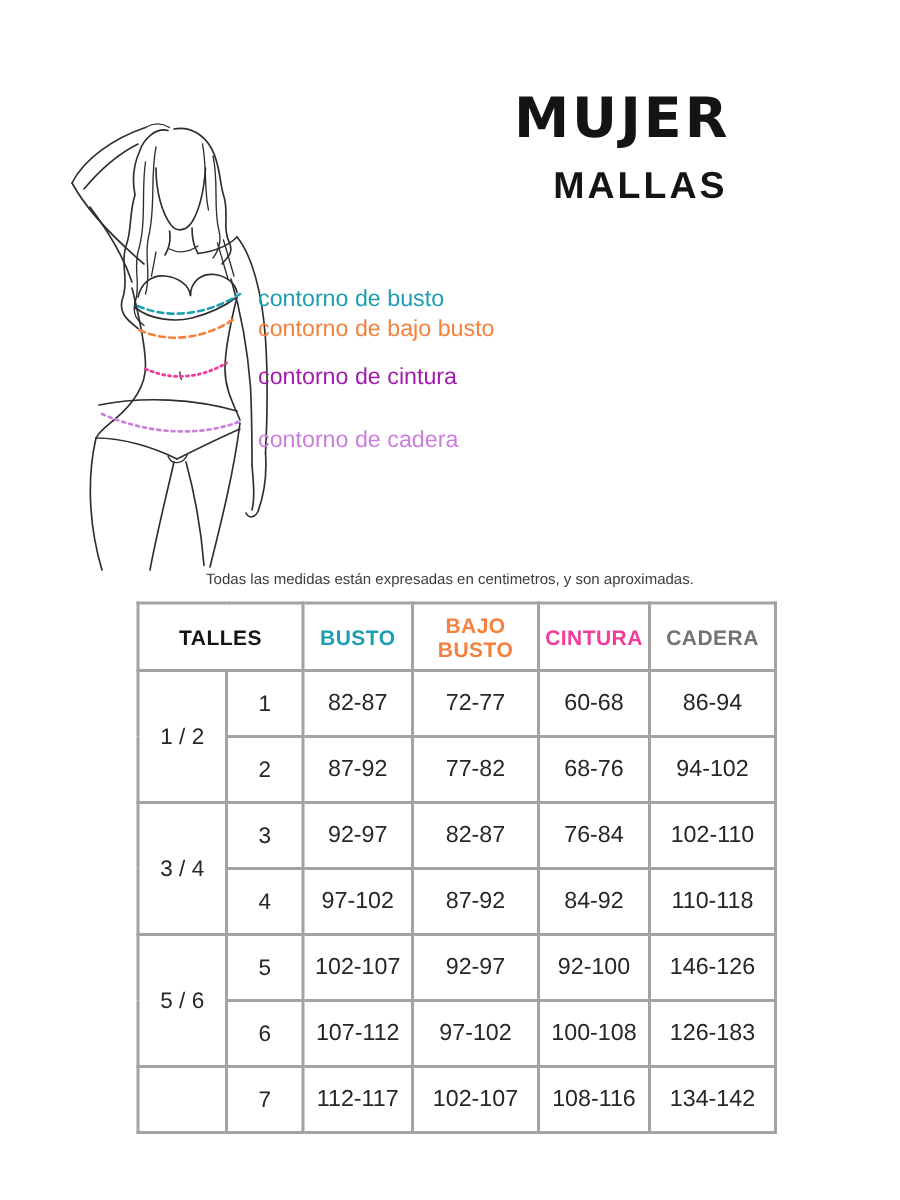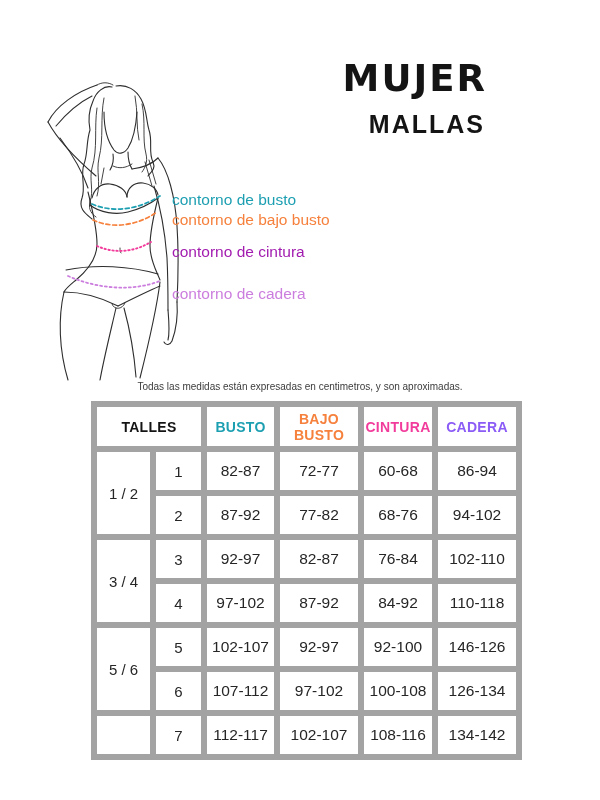--- a/index.html
+++ b/index.html
@@ -22,21 +22,21 @@
   .lbl-bajo-busto{top:211px;}
   .lbl-cintura{top:243px;}
   .lbl-cadera{top:285px;}
 
   
   .note{position:absolute;top:381px;left:60px;width:480px;margin:0;text-align:center;
         font-size:10px;color:#3c3c3c;}
 
   
   .size-table{position:absolute;top:401px;left:91px;border-collapse:collapse;table-layout:fixed;}
-  .size-table th,.size-table td{border:6px solid #a3a3a3;text-align:center;vertical-align:middle;
+  .size-table th,.size-table td{border:2px solid #a3a3a3;text-align:center;vertical-align:middle;
         padding:0;background:#fff;}
   .size-table thead tr{height:45px;}
   .size-table tbody tr{height:44px;}
   .size-table th{font-size:14px;font-weight:700;letter-spacing:.3px;color:#141414;}
   .size-table td{font-size:15.5px;color:#262626;}
   .size-table td.group{font-size:15px;}
   .size-table td.size{font-size:15px;}
 </style>
 </head>
 <body>
@@ -116,21 +116,21 @@
       <col style="width:84px">
         <col style="width:74px">
         <col style="width:84px">
     </colgroup>
     <thead>
       <tr>
         <th colspan="2" style="color: rgb(20, 20, 20);">TALLES</th>
         <th style="color: rgb(29, 159, 178);">BUSTO</th>
         <th style="color: rgb(246, 129, 61);">BAJO BUSTO</th>
         <th style="color: rgb(242, 60, 156);">CINTURA</th>
-        <th style="color: #8b5cf6;">CADERA</th>
+        <th style="color: #737373;">CADERA</th>
       </tr>
     </thead>
     <tbody>
       <tr>
         <td class="group" rowspan="2">1 / 2</td>
         <td class="size">1</td>
         <td>82-87</td>
         <td>72-77</td>
         <td>60-68</td>
         <td>86-94</td>
@@ -163,21 +163,21 @@
         <td>102-107</td>
         <td>92-97</td>
         <td>92-100</td>
         <td>146-126</td>
       </tr>
       <tr>
         <td class="size">6</td>
         <td>107-112</td>
         <td>97-102</td>
         <td>100-108</td>
-        <td>126-134</td>
+        <td>126-183</td>
       </tr>
       <tr>
         <td class="group"></td>
         <td class="size">7</td>
         <td>112-117</td>
         <td>102-107</td>
         <td>108-116</td>
         <td>134-142</td>
       </tr>
     </tbody>

